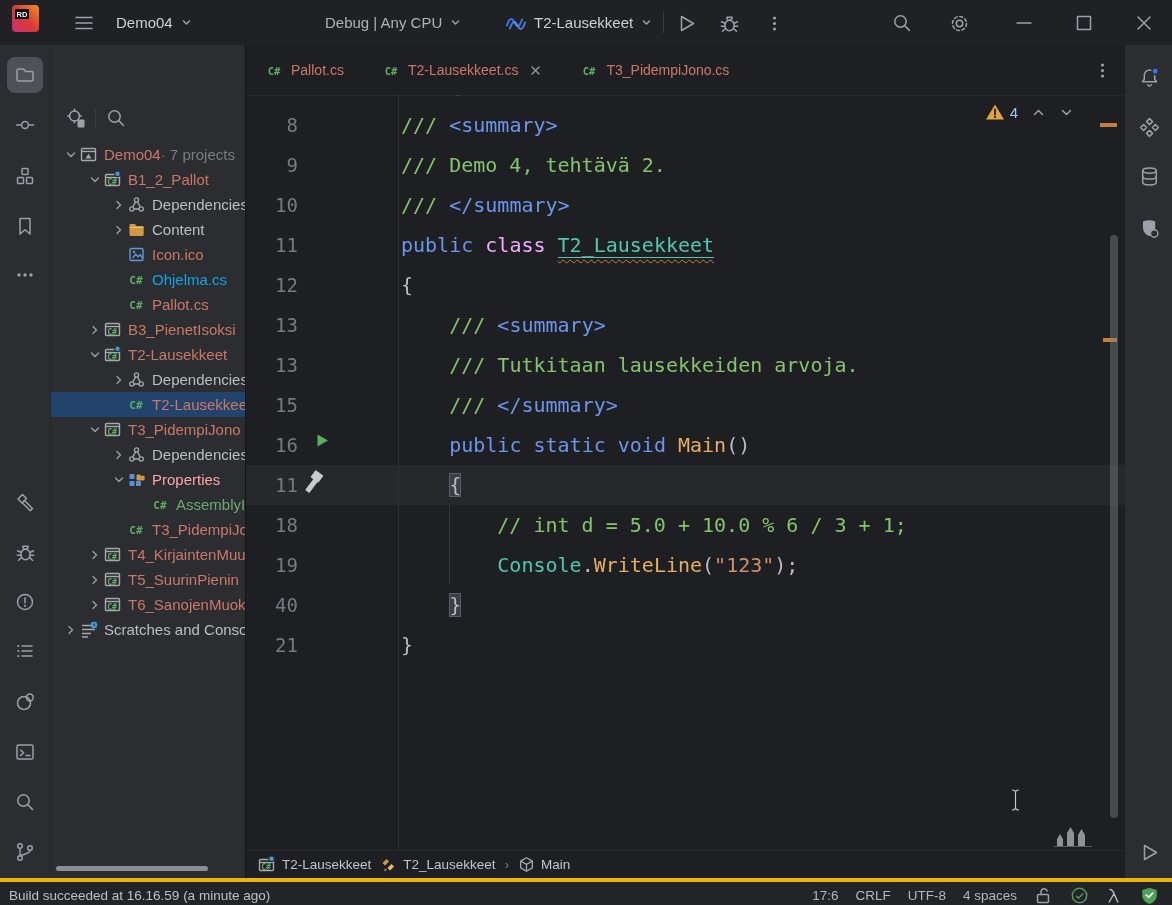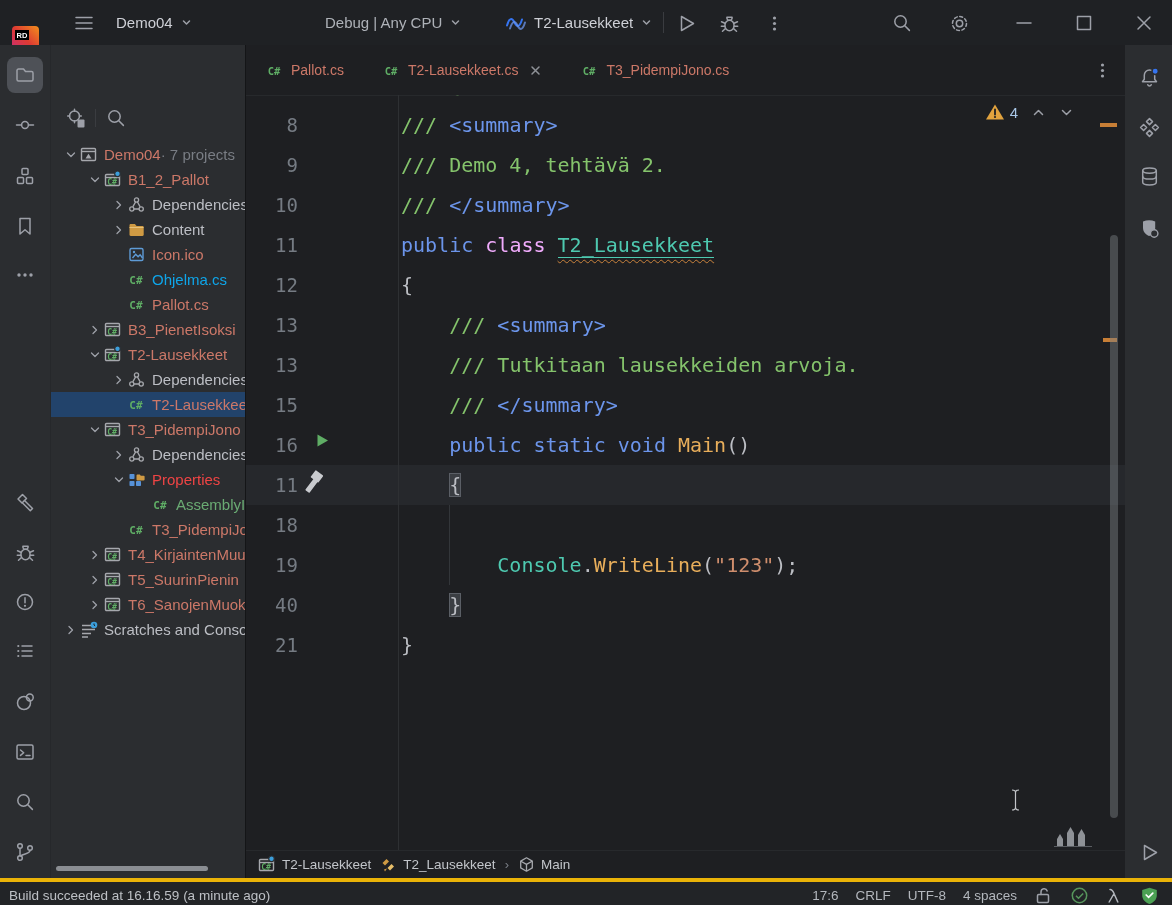--- a/index.html
+++ b/index.html
@@ -75,21 +75,21 @@
   
   #statusbar{left:0;top:878px;width:1172px;height:27px;background:#222427;border-top:4px solid #eab308;
              display:flex;align-items:center;font-size:13.5px;}
   #status-msg{margin-left:9px;color:#BDC0C5;}
   #status-right{margin-left:auto;display:flex;align-items:center;gap:17px;padding-right:13px;color:#B3B7BD;}
 </style>
 </head>
 <body>
 
 <div id="titlebar" class="abs">
-  <span class="abs icn" style="left:12px;top:26px;">
+  <span class="abs icn" style="left:12px;top:5px;">
       <svg width="27" height="27" viewBox="0 0 27 27">
         <defs>
           <linearGradient id="rg" x1="0" y1="1" x2="1" y2="0">
             <stop offset="0" stop-color="#C92D7A"></stop>
             <stop offset=".5" stop-color="#DD3A33"></stop>
             <stop offset="1" stop-color="#F3901C"></stop>
           </linearGradient>
         </defs>
         <rect width="27" height="27" rx="4" fill="url(#rg)"></rect>
         <rect x="3" y="4" width="14" height="10" fill="#000"></rect>
@@ -566,21 +566,21 @@
         <span class="ticn icn">
           <svg width="19" height="19" viewBox="0 0 19 19">
             <g fill="#5792D8">
               <rect x="2.5" y="4" width="5" height="5" rx="0.8"></rect>
               <rect x="2.5" y="11" width="5" height="5" rx="0.8"></rect>
               <rect x="9" y="11" width="5" height="5" rx="0.8"></rect>
             </g>
             <path d="M9.5 5.5c0-.5.4-.9.9-.9h2.4l1 1.1h2.9c.5 0 .9.4.9.9v3c0 .5-.4.9-.9.9h-6.3c-.5 0-.9-.4-.9-.9z" fill="#CF9A43"></path>
           </svg>
         </span>
-        <span class="lbl" style="color:#ef4444">Properties</span>
+        <span class="lbl" style="color:#fca5a5">Properties</span>
       </div>
       <div class="trow" style="padding-left:84px">
         <span class="chev"></span>
         <span class="ticn icn">
           <svg width="19" height="19" viewBox="0 0 19 19">
             <text x="2.3" y="14.3" font-size="11" font-weight="bold" fill="#5FAD65" font-family="DejaVu Sans Mono,monospace">C#</text>
           </svg>
         </span>
         <span class="lbl" style="color:#6AAB73">AssemblyInfo.cs</span>
       </div>
@@ -722,21 +722,21 @@
         <div class="crow"><span class="ln">15</span><span class="cde"><span class="tk" style="color:#BCBEC4">    </span><span class="tk" style="color:#85C46C">/// </span><span class="tk" style="color:#6C95EB">&lt;/summary&gt;</span></span></div>
         <div class="crow"><span class="ln">16</span><span class="gmark icn"><svg width="17" height="17" viewBox="0 0 17 17">
               <path d="M3.5 2.5v12l10.5-6z" fill="#5FAD65"></path>
             </svg></span><span class="cde"><span class="tk" style="color:#BCBEC4">    </span><span class="tk" style="color:#6C95EB">public</span><span class="tk" style="color:#BCBEC4"> </span><span class="tk" style="color:#6C95EB">static</span><span class="tk" style="color:#BCBEC4"> </span><span class="tk" style="color:#6C95EB">void</span><span class="tk" style="color:#BCBEC4"> </span><span class="tk" style="color:#E8AE5B">Main</span><span class="tk" style="color:#BCBEC4">()</span></span></div>
         <div class="crow current"><span class="ln">11</span><span class="gmark hammer icn"><svg width="28" height="28" viewBox="0 0 22 22" style="transform:scaleX(-1) rotate(8deg);">
               <g stroke="#C9CBCF" fill="#C9CBCF" stroke-width="1.2" stroke-linejoin="round">
                 <path d="M4 8l4.5-4.5 4 4L8 12z"></path>
                 <path d="M10.8 9.8l7.2 7.2-2 2-7.2-7.2z"></path>
               </g>
             </svg></span><span class="cde"><span class="tk" style="color:#BCBEC4">    </span><span class="tk tk-brace" style="color:#BCBEC4">{</span></span></div>
-        <div class="crow"><span class="ln">18</span></div>
+        <div class="crow"><span class="ln">18</span><span class="cde"><span class="tk" style="color:#BCBEC4">        </span><span class="tk" style="color:#85C46C">// int d = 5.0 + 10.0 % 6 / 3 + 1;</span></span></div>
         <div class="crow"><span class="ln">19</span><span class="cde"><span class="tk" style="color:#BCBEC4">        </span><span class="tk" style="color:#4EC9B0">Console</span><span class="tk" style="color:#BCBEC4">.</span><span class="tk" style="color:#E8AE5B">WriteLine</span><span class="tk" style="color:#BCBEC4">(</span><span class="tk" style="color:#CF8E6D">"123"</span><span class="tk" style="color:#BCBEC4">)</span><span class="tk" style="color:#BCBEC4">;</span></span></div>
         <div class="crow"><span class="ln">40</span><span class="cde"><span class="tk" style="color:#BCBEC4">    </span><span class="tk tk-brace" style="color:#BCBEC4">}</span></span></div>
         <div class="crow"><span class="ln">21</span><span class="cde"><span class="tk" style="color:#BCBEC4">}</span></span></div>
       </div>
     <div id="gut-sep"></div>
     <div id="indent-guide"></div>
     <div id="insp-widget">
       <span class="icn">
           <svg width="20" height="18" viewBox="0 0 20 18">
             <path d="M10 1.5L19 16.5H1z" fill="#E2A33E"></path>

